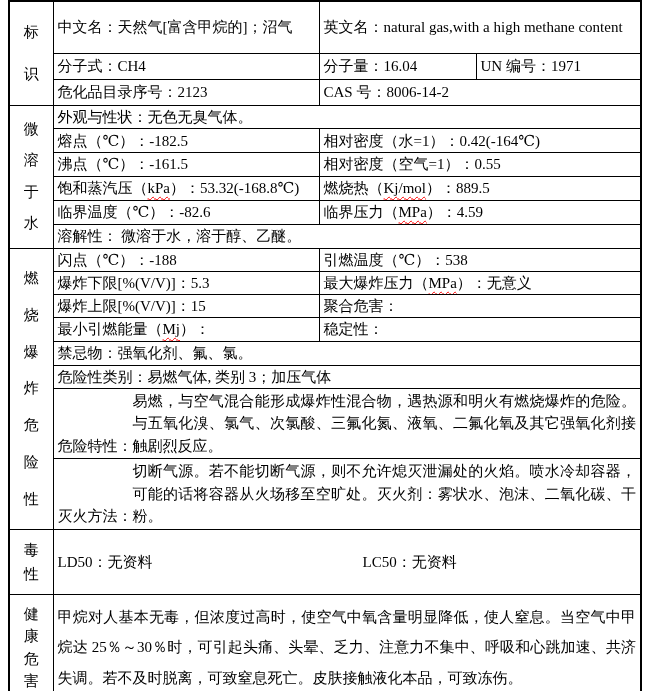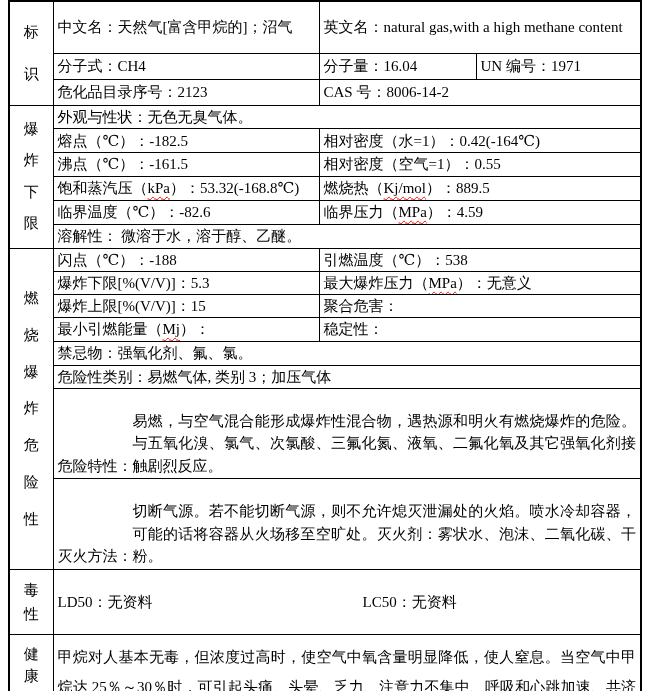--- a/index.html
+++ b/index.html
@@ -36,21 +36,21 @@
   .lh16{line-height:1.6;}
   .lh15{line-height:1.5;}
   .sq{
     text-decoration:underline wavy #ff0000;
     text-decoration-thickness:1px;
     text-underline-offset:3px;
   }
   .justify{text-align:justify;line-height:1.7;}
   .hang{display:flex;align-items:flex-end;line-height:1.5;}
   .hang .hlabel{white-space:nowrap;flex:0 0 auto;}
-  .hang .htext{flex:1 1 auto;text-align:justify;margin-top:20px;}
+  .hang .htext{flex:1 1 auto;text-align:justify;}
   .para{line-height:2.05;text-align:justify;}
   .ld50{display:inline-block;width:305px;}
 </style>
 </head>
 <body>
 
 <div class="page">
 
 
   <table class="spec">
@@ -76,21 +76,21 @@
         <td>分子量：16.04</td>
         <td>UN 编号：1971</td>
       </tr>
       <tr style="height:26px">
         <td>危化品目录序号：2123</td>
         <td colspan="2">CAS 号：8006-14-2</td>
       </tr>
 
       <tr style="height:20px">
         <td class="vlabel" rowspan="6">
-          <span class="vtext lh21">爆炸下限</span>
+          <span class="vtext lh21">微溶于水</span>
         </td>
         <td colspan="3">外观与性状：无色无臭气体。</td>
       </tr>
       <tr style="height:23px">
         <td>熔点（℃）：-182.5</td>
         <td colspan="2">相对密度（水=1）：0.42(-164℃)</td>
       </tr>
       <tr style="height:23px">
         <td>沸点（℃）：-161.5</td>
         <td colspan="2">相对密度（空气=1）：0.55</td>

